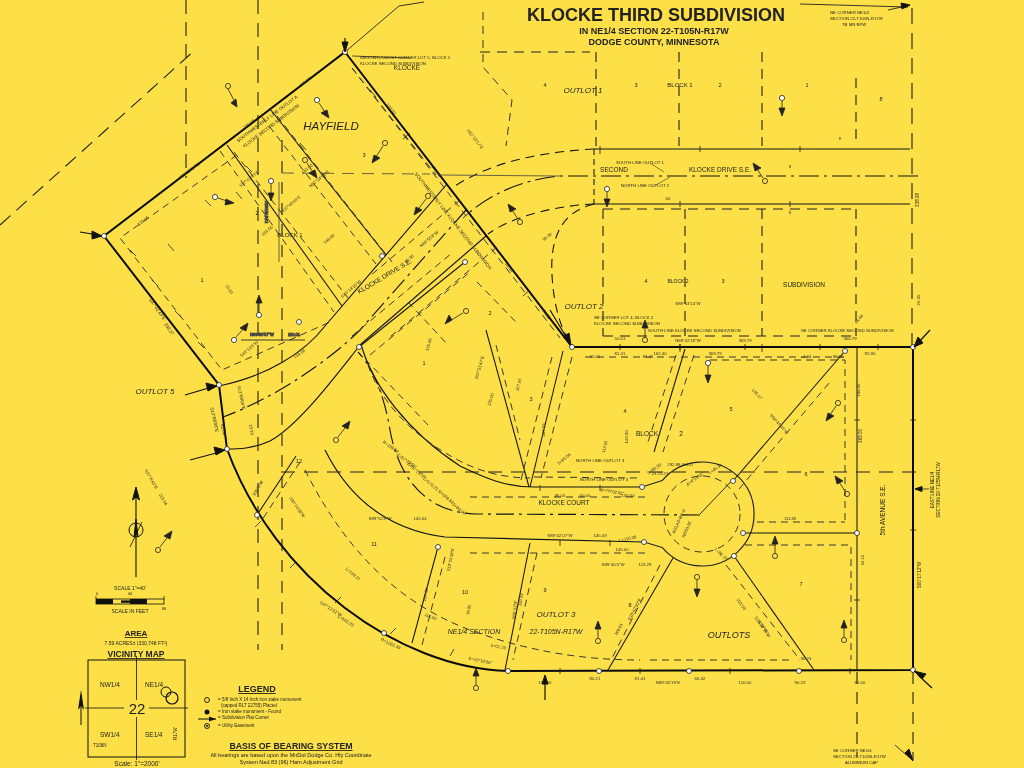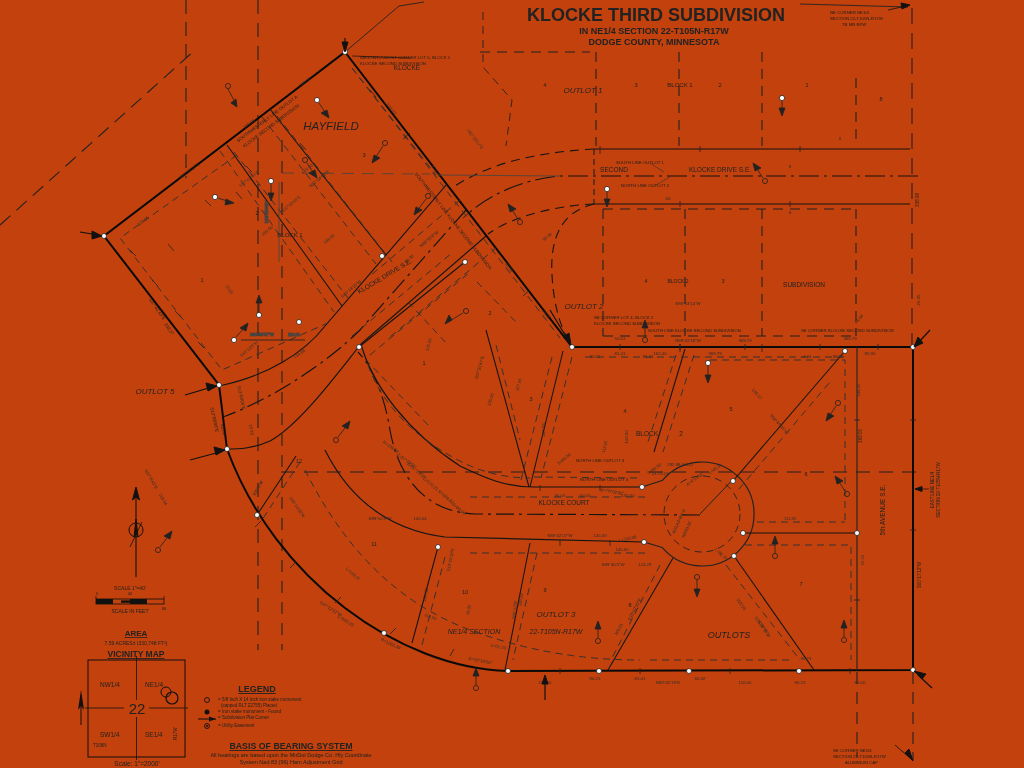--- a/index.html
+++ b/index.html
@@ -1,16 +1,16 @@
 <!DOCTYPE html>
 <html><head>
 <meta charset="utf-8">
 <style>
 html,body{margin:0;padding:0;background:#fff;}
-#page{width:1024px;height:768px;position:relative;background:#c2410c;overflow:hidden;
+#page{width:1024px;height:768px;position:relative;background:#fde047;overflow:hidden;
  font-family:"Liberation Sans", sans-serif;}
 svg{position:absolute;top:0;left:0;filter:blur(0.25px);}
 .t{font-family:"Liberation Sans", sans-serif;fill:#222;}
 </style>
 </head>
 <body>
 <div id="page">
 <svg width="1024" height="768" viewBox="0 0 1024 768">
 <g id="titles">
   <text class="t" x="656" y="21" font-size="18" font-weight="bold" text-anchor="middle">KLOCKE THIRD SUBDIVISION</text>

